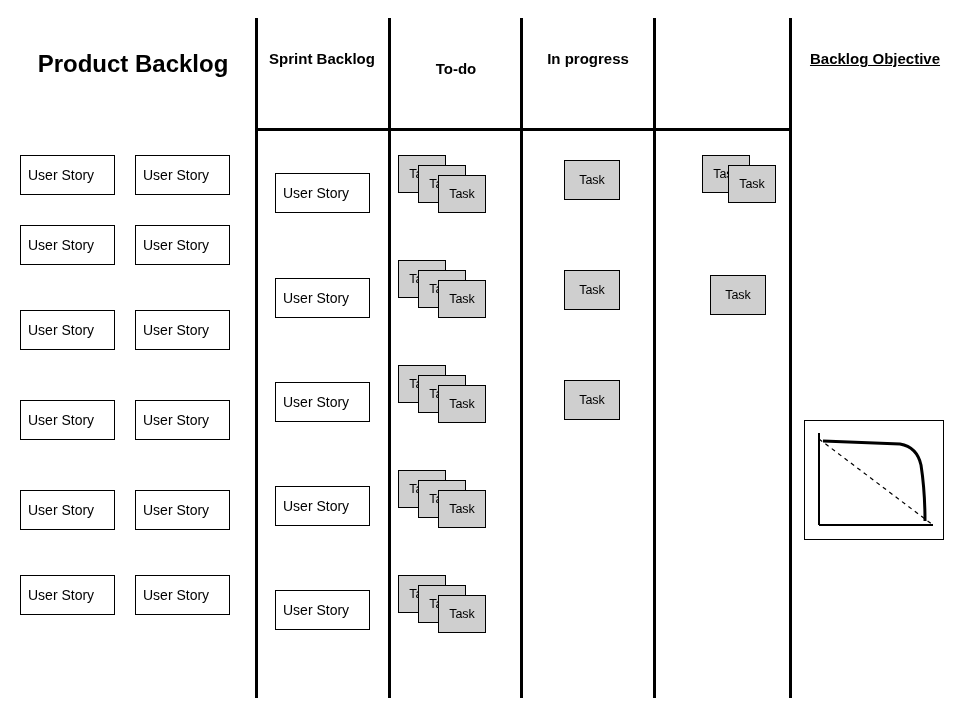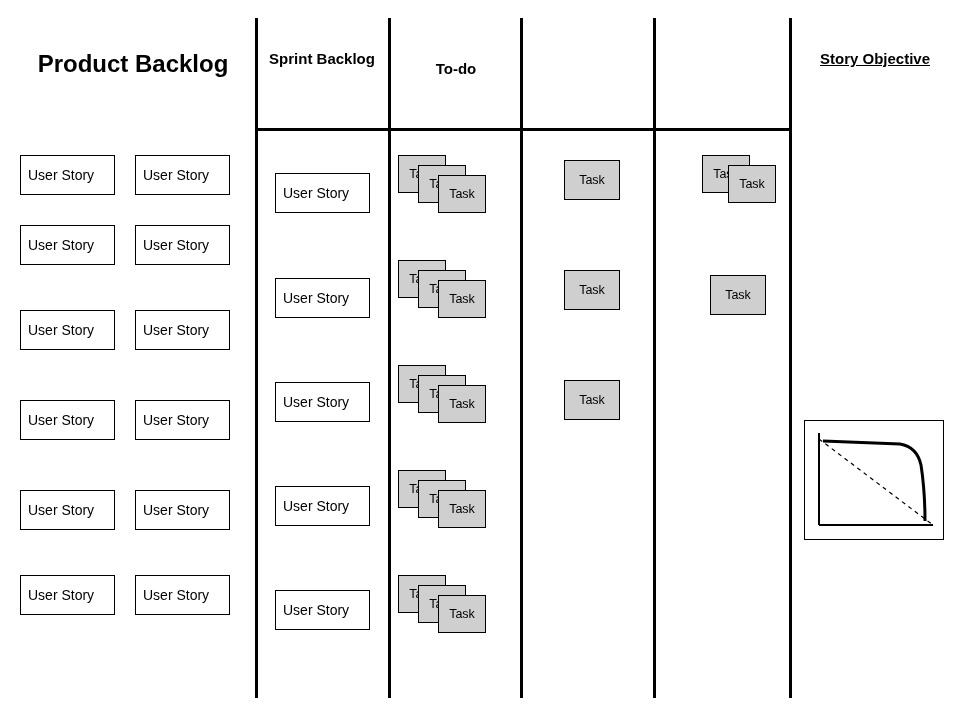--- a/index.html
+++ b/index.html
@@ -105,22 +105,25 @@
   <div class="vline" style="left:520px"></div>
   <div class="vline" style="left:653px"></div>
   <div class="vline" style="left:789px"></div>
   <div class="hline"></div>
 
   <div class="col-head" style="left:18px; width:230px; font-size:24px">Product Backlog</div>
   <div class="col-head two-line" style="left:262px; width:120px">
     <span>Sprint Backlog</span>
   </div>
   <div class="col-head" style="left:396px; width:120px; top:60px">To-do</div>
+  <div class="col-head two-line" style="left:528px; width:120px">
+    <span>In progress</span>
+  </div>
   <div class="col-head side-head" style="left:800px; width:150px">
-    <span>Story Objective</span>
+    <span>Backlog Objective</span>
   </div>
 
   <div class="story" style="left:20px;  top:155px">User Story</div>
   <div class="story" style="left:135px; top:155px">User Story</div>
   <div class="story" style="left:20px;  top:225px">User Story</div>
   <div class="story" style="left:135px; top:225px">User Story</div>
   <div class="story" style="left:20px;  top:310px">User Story</div>
   <div class="story" style="left:135px; top:310px">User Story</div>
   <div class="story" style="left:20px;  top:400px">User Story</div>
   <div class="story" style="left:135px; top:400px">User Story</div>

